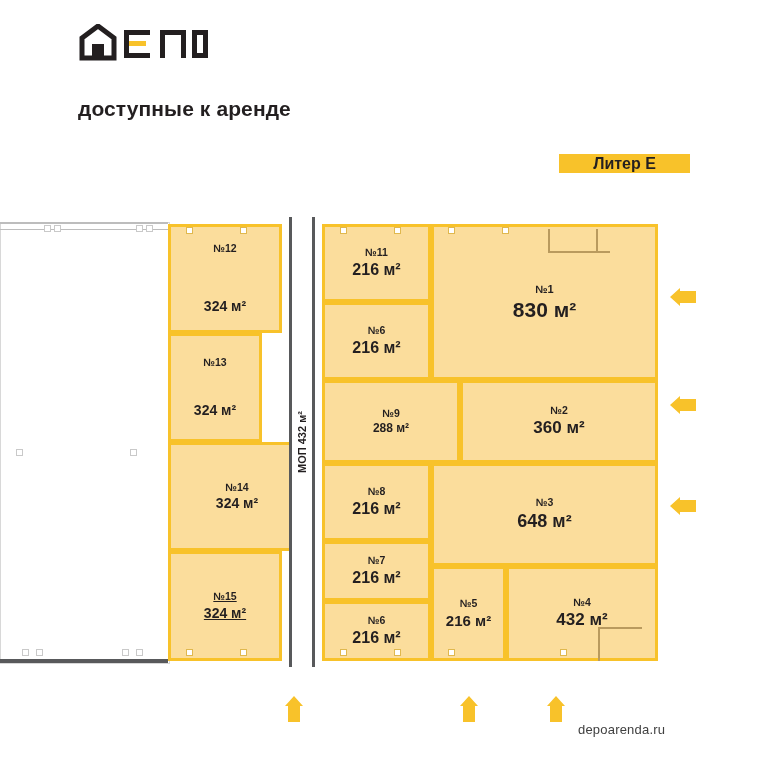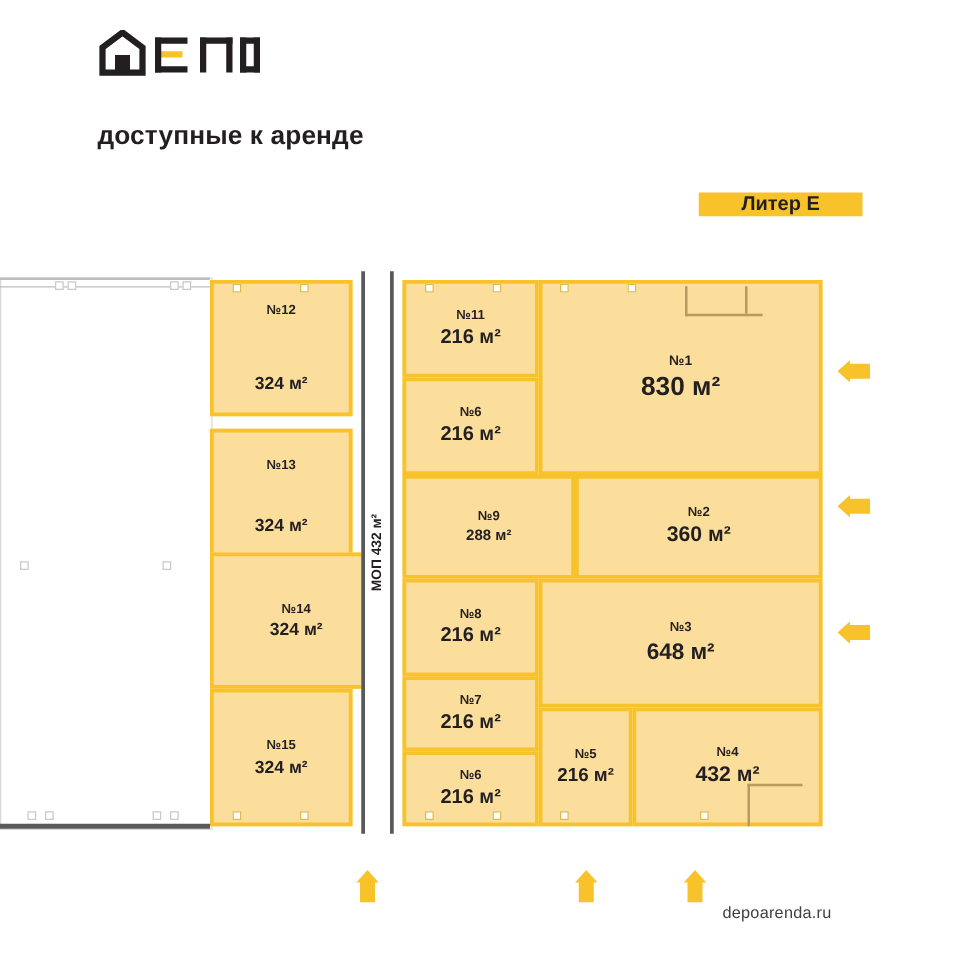--- a/index.html
+++ b/index.html
@@ -124,29 +124,29 @@
   <div class="tick" style="left:130px;top:234px;"></div>
   <div class="tick" style="left:22px;top:434px;"></div>
   <div class="tick" style="left:36px;top:434px;"></div>
   <div class="tick" style="left:122px;top:434px;"></div>
   <div class="tick" style="left:136px;top:434px;"></div>
 
   <div class="unit" style="left:168px;top:9px;width:114px;height:109px;gap:42px;">
     <span class="no">№12</span>
     <span class="area">324 м²</span>
   </div>
-  <div class="unit" style="left:168px;top:128px;width:114px;height:109px;gap:32px;">
+  <div class="unit" style="left:168px;top:118px;width:94px;height:109px;gap:32px;">
     <span class="no">№13</span>
     <span class="area">324 м²</span>
   </div>
   <div class="unit" style="left:168px;top:227px;width:138px;height:109px;">
     <span class="no">№14</span>
     <span class="area">324 м²</span>
   </div>
-  <div class="unit" style="left:168px;top:336px;width:114px;height:110px;">
+  <div class="unit" style="left:168px;top:336px;width:114px;height:110px;text-decoration:underline;">
     <span class="no">№15</span>
     <span class="area">324 м²</span>
   </div>
 
   <div class="corridor" style="left:289px;top:2px;width:26px;height:450px;">
     <span>МОП 432 м²</span>
   </div>
 
   <div class="unit" style="left:322px;top:9px;width:109px;height:78px;">
     <span class="no">№11</span>

